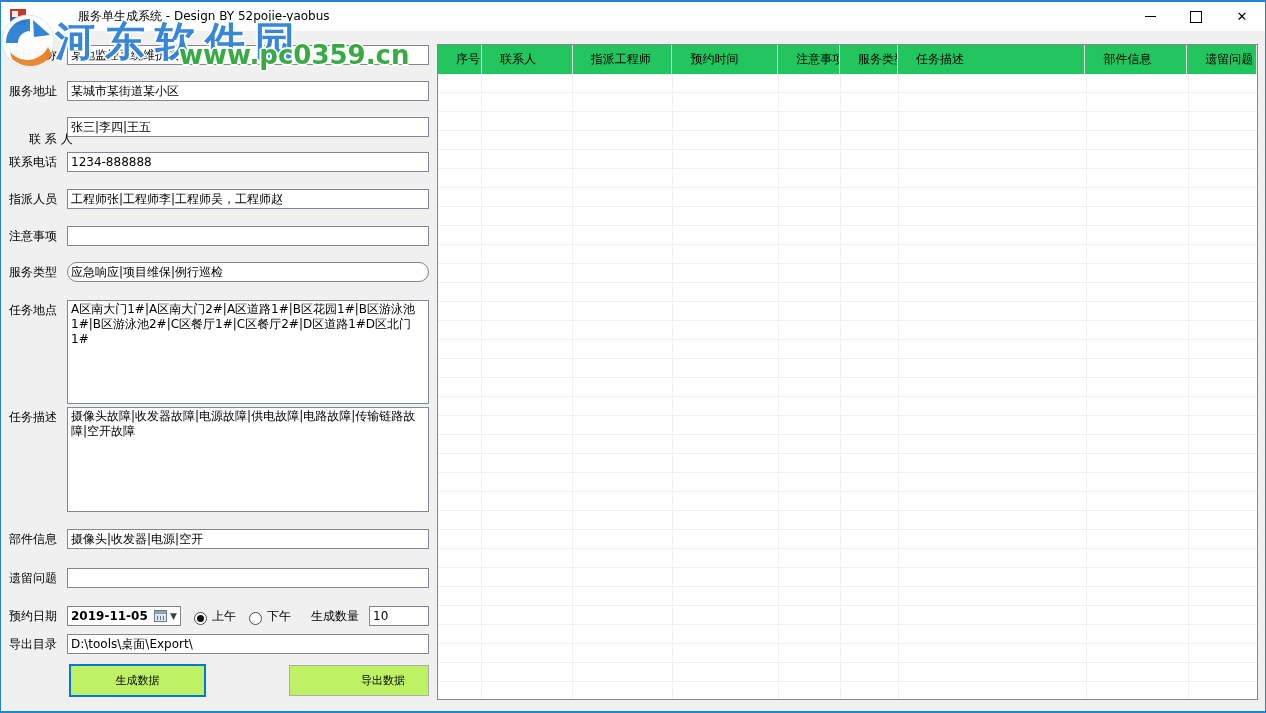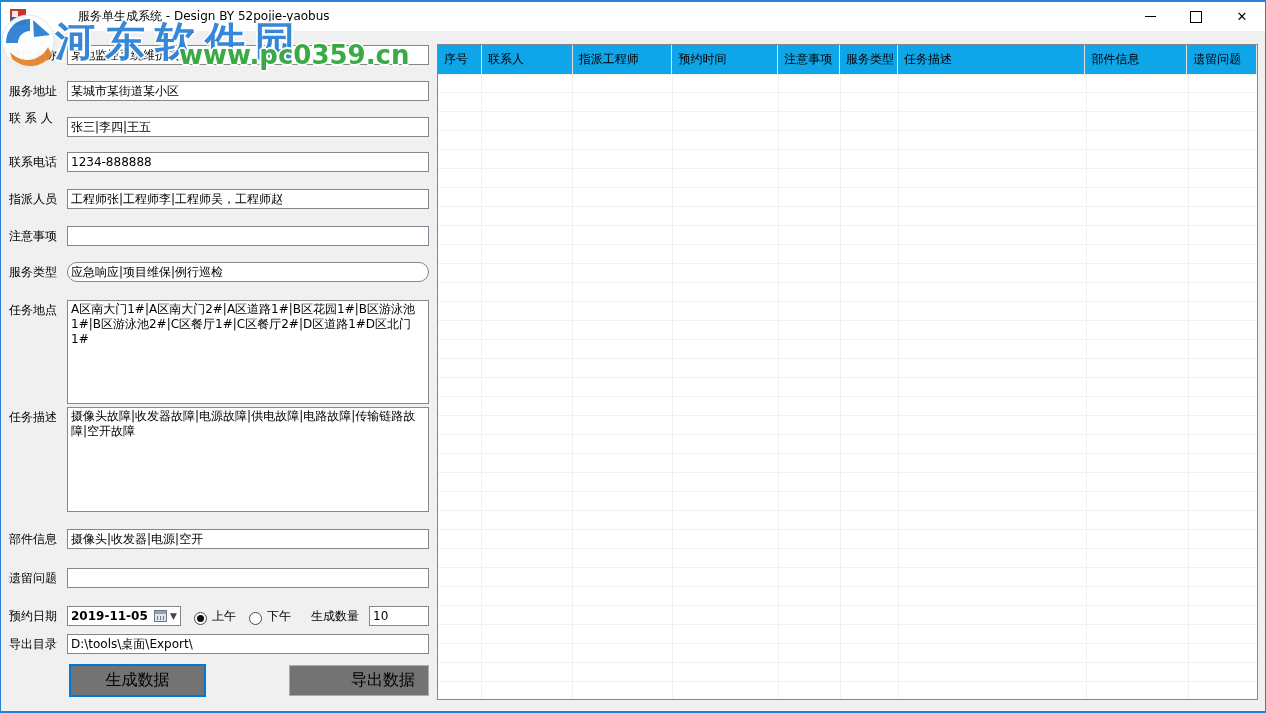--- a/index.html
+++ b/index.html
@@ -34,30 +34,30 @@
   .cal-icon::before{content:"";position:absolute;left:0;top:0;right:0;height:3px;background:#8fa4b8;}
   .cal-icon::after{content:"";position:absolute;left:2px;top:5px;width:7px;height:4px;
     background:repeating-linear-gradient(to right,#6a7a8a 0 1px,transparent 1px 3px);}
   .dp-arrow{font-size:9px;color:#444;margin-right:3px;}
   
   .radio-item{position:absolute;display:flex;align-items:flex-end;font-size:12px;color:#000;}
   .radio{width:13px;height:13px;box-sizing:border-box;border:1px solid #4a4a4a;border-radius:50%;background:#fff;
     margin-right:5px;position:relative;}
   .radio.sel::after{content:"";position:absolute;left:2px;top:2px;width:7px;height:7px;border-radius:50%;background:#111;}
   
-  .btn{position:absolute;box-sizing:border-box;background:#737373;font-size:16px;color:#000;
+  .btn{position:absolute;box-sizing:border-box;background:#bef264;font-size:11px;color:#000;
     display:flex;align-items:center;justify-content:center;font-family:"DejaVu Sans",sans-serif;cursor:default;}
   .btn-generate{left:68px;top:633px;width:137px;height:33px;border:2px solid #0078d7;}
   .btn-export{left:288px;top:634px;width:140px;height:31px;border:1px solid #adadad;padding-left:48px;}
   
   .lview{position:absolute;left:436px;top:13px;width:821px;height:656px;box-sizing:border-box;
     border:1px solid #828790;background:#fff;}
   .lhead{display:flex;height:29px;background:#fff;border-bottom:1px solid #ededed;position:relative;z-index:2;}
-  .hcell{box-sizing:border-box;border-right:1px solid #e2e2e2;padding-left:6px;font-size:12px;line-height:28px;
-    white-space:nowrap;overflow:hidden;color:#000;background:#0ea5e9;}
+  .hcell{box-sizing:border-box;border-right:1px solid #e2e2e2;padding-left:18px;font-size:12px;line-height:28px;
+    white-space:nowrap;overflow:hidden;color:#000;background:#22c55e;}
   .lbody{position:absolute;left:0;top:29px;right:0;bottom:0;
     background:repeating-linear-gradient(to bottom,#fff 0px,#fff 18px,#f1f1f1 18px,#f1f1f1 19px);}
   .vline{position:absolute;top:0;bottom:0;width:1px;background:#f1f1f1;}
   
   .watermark{position:absolute;left:0;top:10px;width:360px;height:60px;z-index:50;pointer-events:none;opacity:.95;}
   .wm-logo{position:absolute;left:0;top:2px;}
   .wm-name{position:absolute;left:54px;top:2px;font-size:40px;font-weight:bold;color:#2e82d8;letter-spacing:10px;white-space:nowrap;
     text-shadow:-2px 0 #fff,2px 0 #fff,0 -2px #fff,0 2px #fff,-1px -1px #fff,1px 1px #fff,-1px 1px #fff,1px -1px #fff;}
   .wm-url{position:absolute;left:178px;top:28px;font-size:26px;font-weight:bold;color:#2fa73c;white-space:nowrap;
     text-shadow:-2px 0 #fff,2px 0 #fff,0 -2px #fff,0 2px #fff,-1px -1px #fff,1px 1px #fff,-1px 1px #fff,1px -1px #fff;}
@@ -84,21 +84,21 @@
   </div>
 
   <div class="client">
 
     <div class="flabel" style="top:17px;">项目名称</div>
     <input class="tbox" style="top: 14px;" value="某地监控系统维护项目">
 
     <div class="flabel" style="top:53px;">服务地址</div>
     <input class="tbox" style="top: 50px;" value="某城市某街道某小区">
 
-    <div class="flabel" style="top:80px;">联 系 人</div>
+    <div class="flabel" style="top:101px;margin-left:20px;">联 系 人</div>
     <input class="tbox" style="top: 86px;" value="张三|李四|王五">
 
     <div class="flabel" style="top:124px;">联系电话</div>
     <input class="tbox" style="top: 121px;" value="1234-888888">
 
     <div class="flabel" style="top:161px;">指派人员</div>
     <input class="tbox" style="top: 158px;" value="工程师张|工程师李|工程师吴，工程师赵">
 
     <div class="flabel" style="top:198px;">注意事项</div>
     <input class="tbox" style="top: 195px;" value="">

